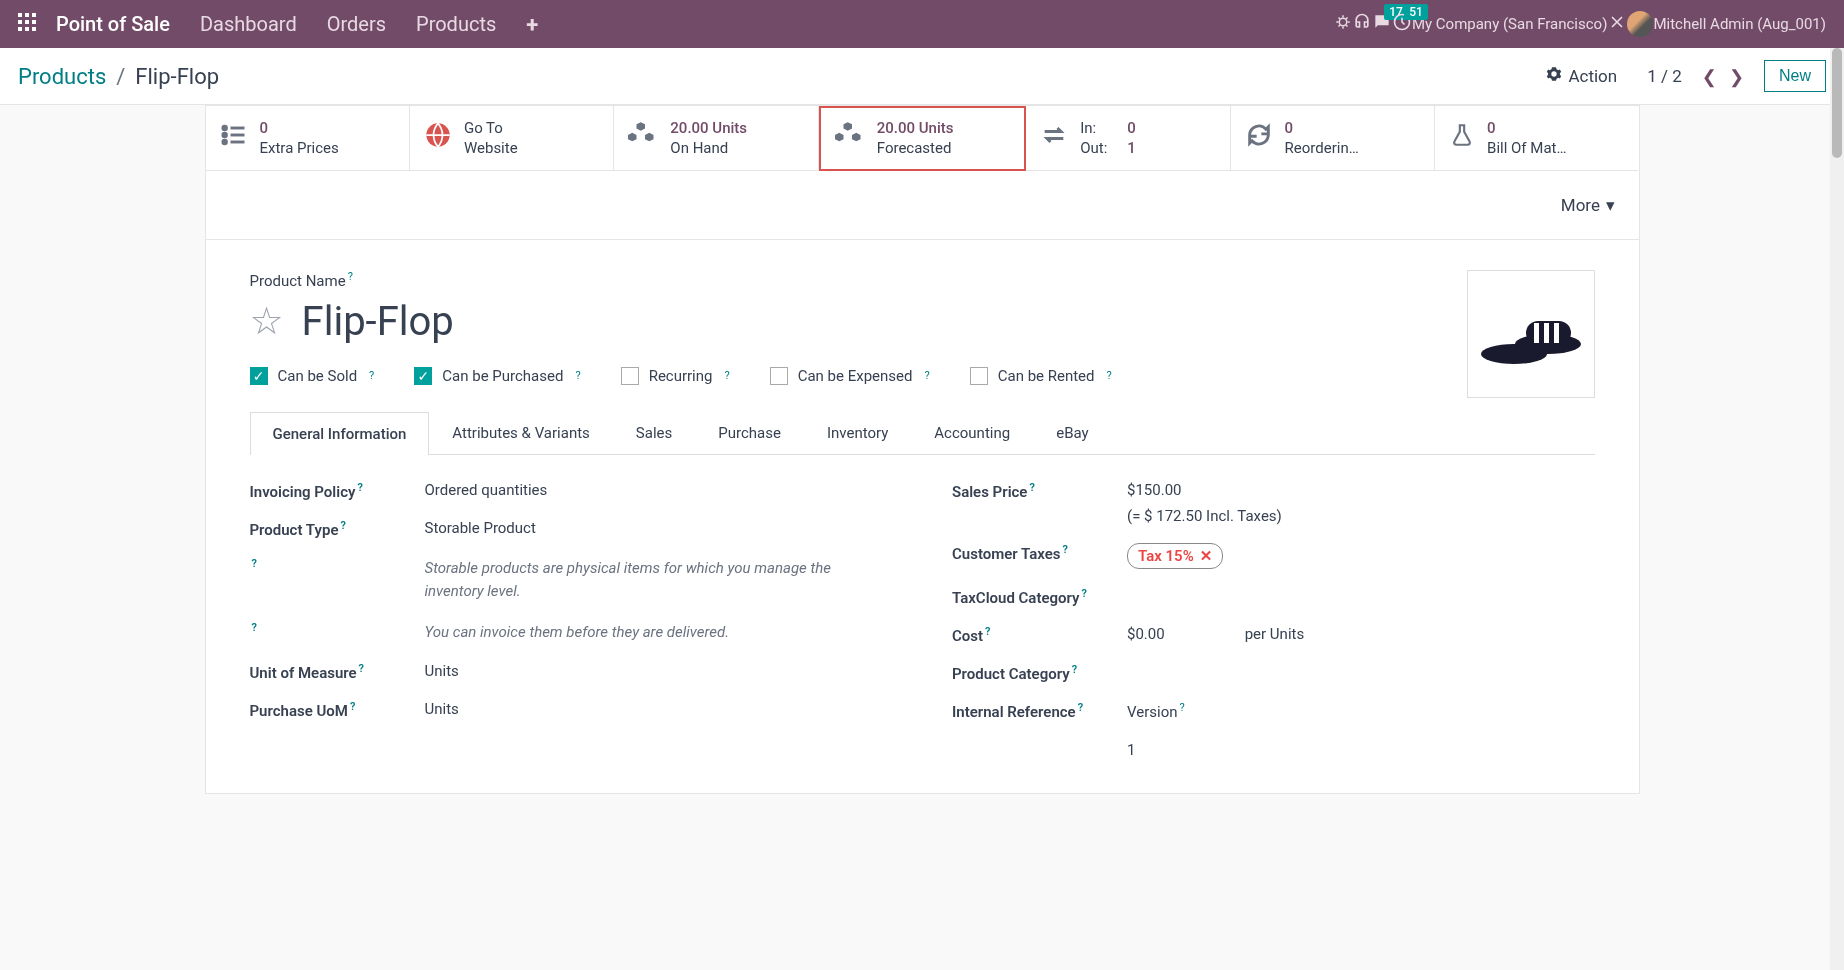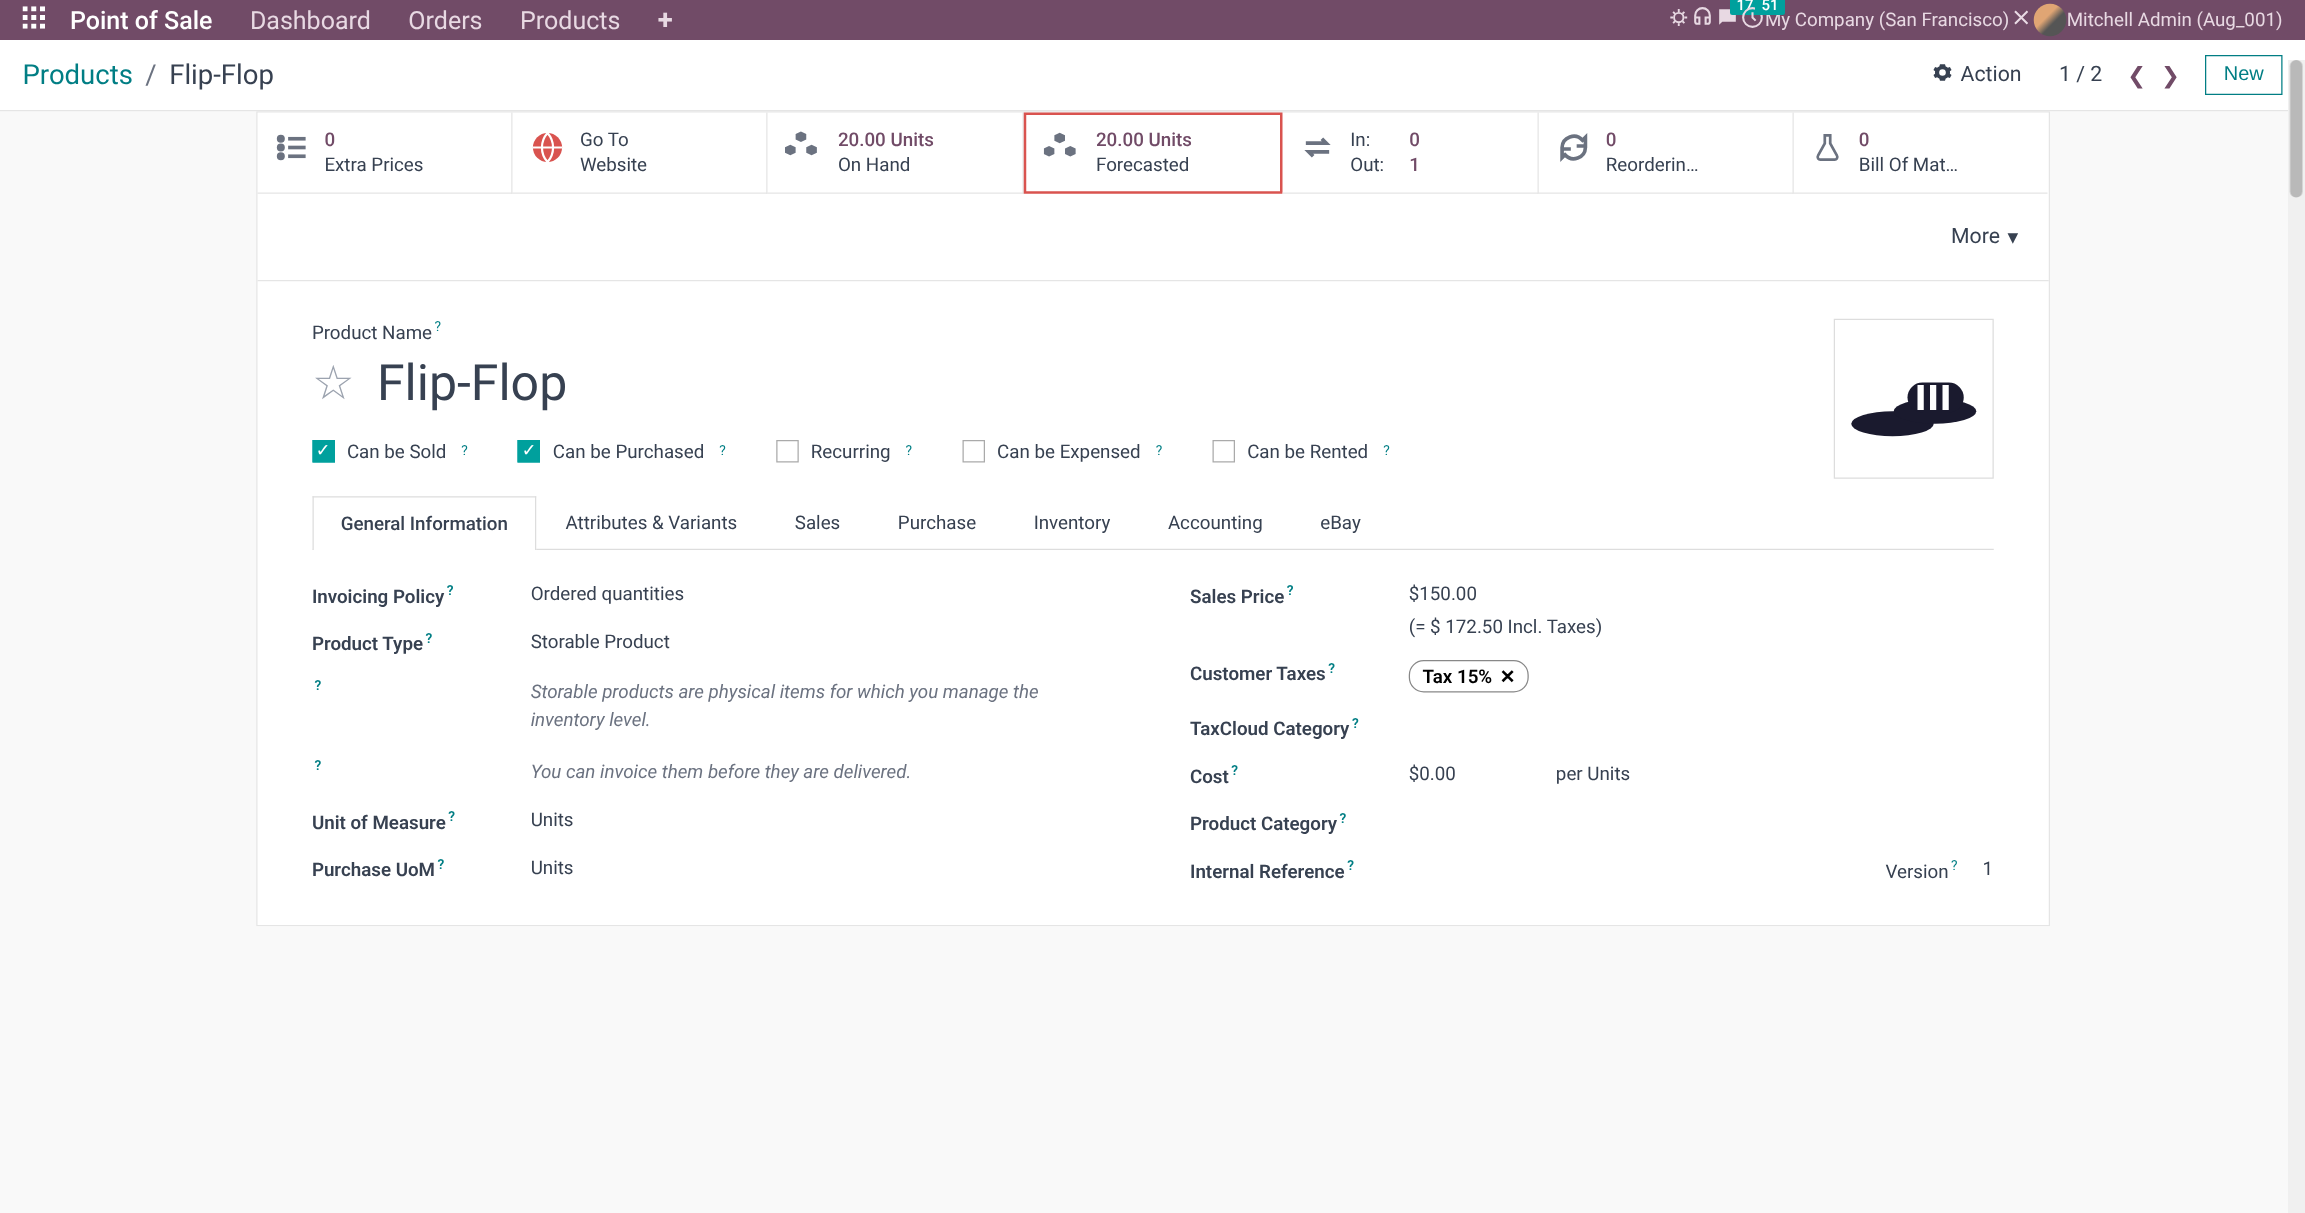--- a/index.html
+++ b/index.html
@@ -1,19 +1,19 @@
 <!DOCTYPE html>
 <html><head>
 <meta charset="utf-8">
 <style>
 * { box-sizing: border-box; margin: 0; padding: 0; }
 body { font-family: -apple-system, BlinkMacSystemFont, "Segoe UI", Roboto, sans-serif; background: #f9f9f9; color: #374151; font-size: 15px; }
 
 
-.topnav { background: #714B67; color: #fff; display: flex; align-items: center; padding: 0 18px; height: 32px; }
+.topnav { background: #714B67; color: #fff; display: flex; align-items: center; padding: 0 18px; height: 48px; }
 .topnav .apps-icon { margin-right: 20px; cursor: pointer; }
 .topnav .brand { font-size: 20px; font-weight: 500; margin-right: 30px; }
 .topnav .menu { display: flex; gap: 30px; }
 .topnav .menu-item { font-size: 20px; cursor: pointer; color: #e8d9e3; }
 .topnav .plus { font-size: 22px; font-weight: bold; cursor: pointer; color: #e8d9e3; }
 .topnav .spacer { flex: 1; }
 .topnav .right { display: flex; align-items: center; }
 .topnav .icon-btn { position: relative; cursor: pointer; color: #e8d9e3; }
 .topnav .badge { position: absolute; top: -8px; right: -16px; background: #00A09D; color: #fff; font-size: 12px; padding: 1px 5px; border-radius: 2px; font-weight: 500; }
 .topnav .company { font-size: 15px; color: #e8d9e3; cursor: pointer; }
@@ -71,21 +71,21 @@
 .tab { padding: 12px 22px; border:1px solid transparent; border-bottom:none; cursor:pointer; font-size:15px; color:#374151; }
 .tab.active { border-color:#ddd; background:#fff; position:relative; top:1px; color:#374151; font-weight:500; }
 
 
 .two-col { display:flex; gap:60px; }
 .col { flex:1; }
 .field-row { display:flex; margin-bottom: 14px; align-items:flex-start; }
 .field-label { width: 175px; font-weight:600; color:#374151; padding-top:4px; }
 .field-val { flex:1; padding-top:4px; }
 .hint { color:#6b7280; font-style:italic; line-height:1.55; max-width:445px; }
-.tag { border:1px solid #888; border-radius:12px; padding:3px 10px; font-weight:600; color:#000000; display:inline-flex; align-items:center; gap:6px; }
+.tag { border:1px solid #888; border-radius:12px; padding:3px 10px; font-weight:600; color:#ef4444; display:inline-flex; align-items:center; gap:6px; }
 .tag .x { cursor:pointer; font-weight:bold; }
 .subprice { color:#374151; margin-top:8px; }
 
 
 .vscroll { position:fixed; right:0; top:48px; bottom:0; width:14px; background:#f0f0f0; }
 .vscroll .thumb { position:absolute; top:0; left:2px; width:10px; height:110px; background:#b9b9b9; border-radius:5px; }
 </style>
 </head>
 <body>
 
@@ -379,21 +379,21 @@
           <div class="field-val" style="display:flex;gap:80px;text-align:right;">
               <span>$0.00</span>
               <span>per Units</span>
             </div>
         </div>
         <div class="field-row">
           <div class="field-label"><span>Product Category</span><span class="help">?</span></div>
         </div>
         <div class="field-row">
           <div class="field-label"><span>Internal Reference</span><span class="help">?</span></div>
-          <div class="field-val" style="display:flex;gap:20px;justify-content:flex-end;">
+          <div class="field-val" style="display:flex;gap:20px;justify-content:flex-end;flex-direction:column;">
             <span><span>Version</span><span class="help">?</span></span>
             <span>1</span>
           </div>
         </div>
       </div>
     </div>
   </div>
 </div>
 
 <div class="vscroll">

